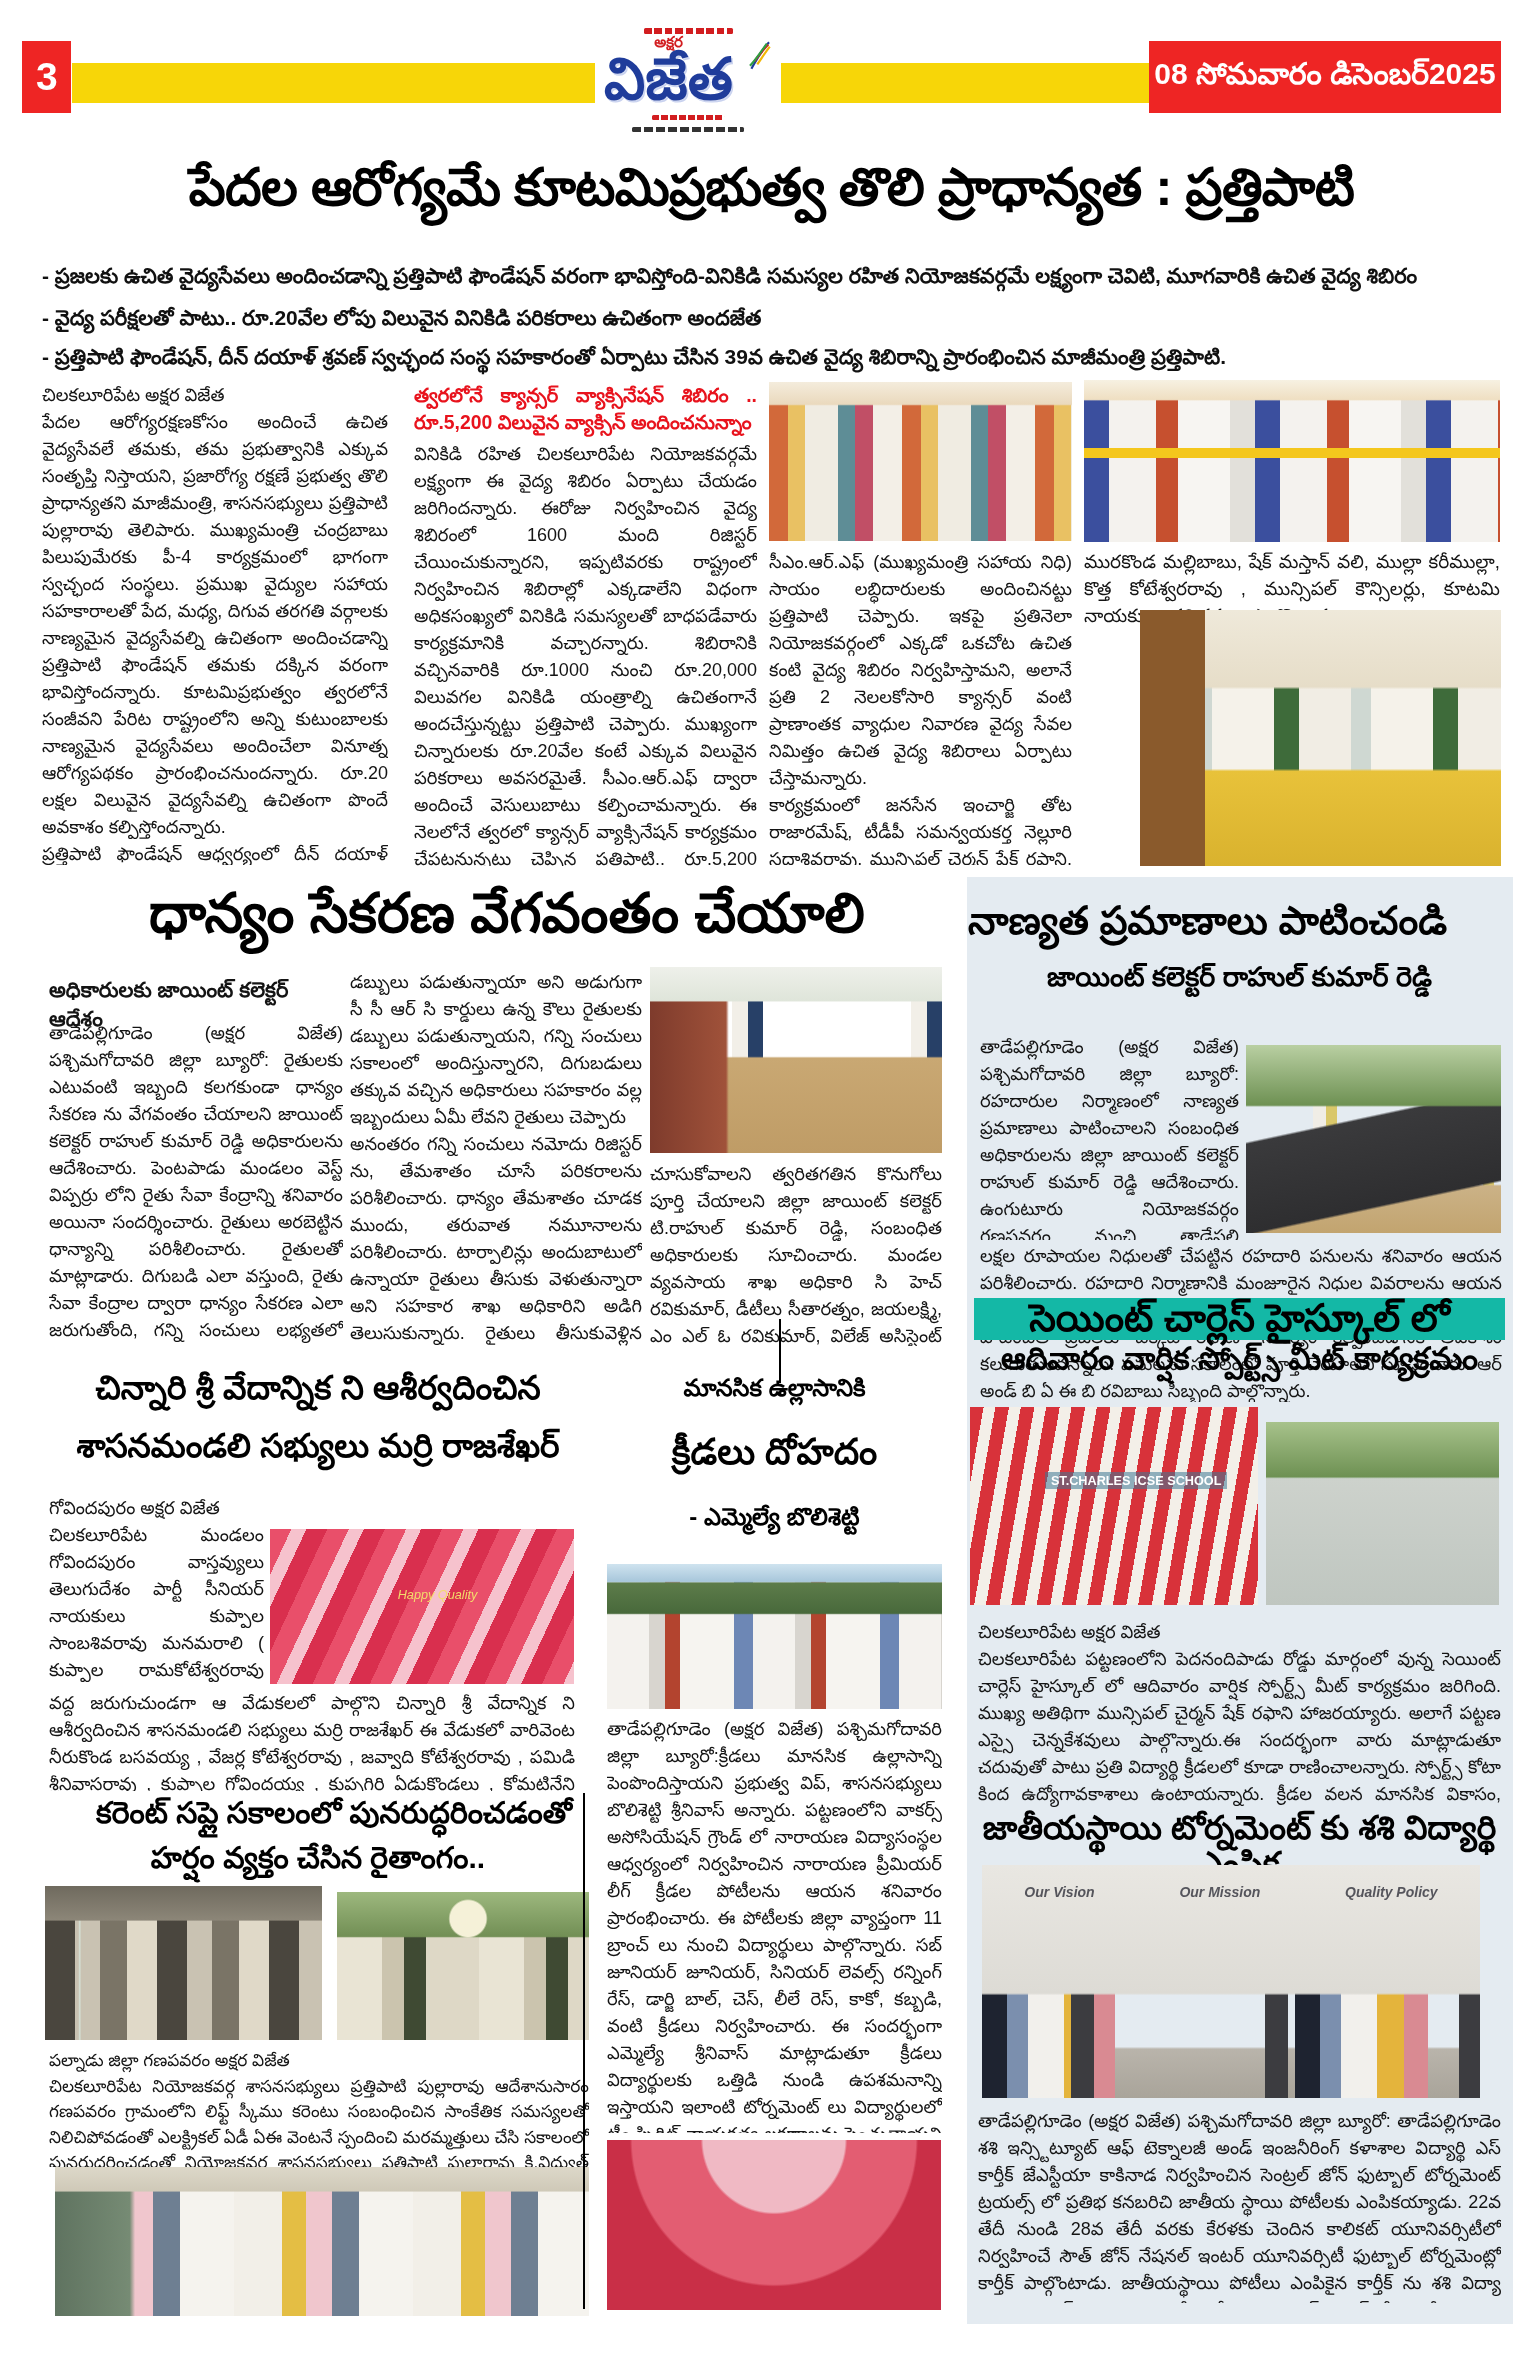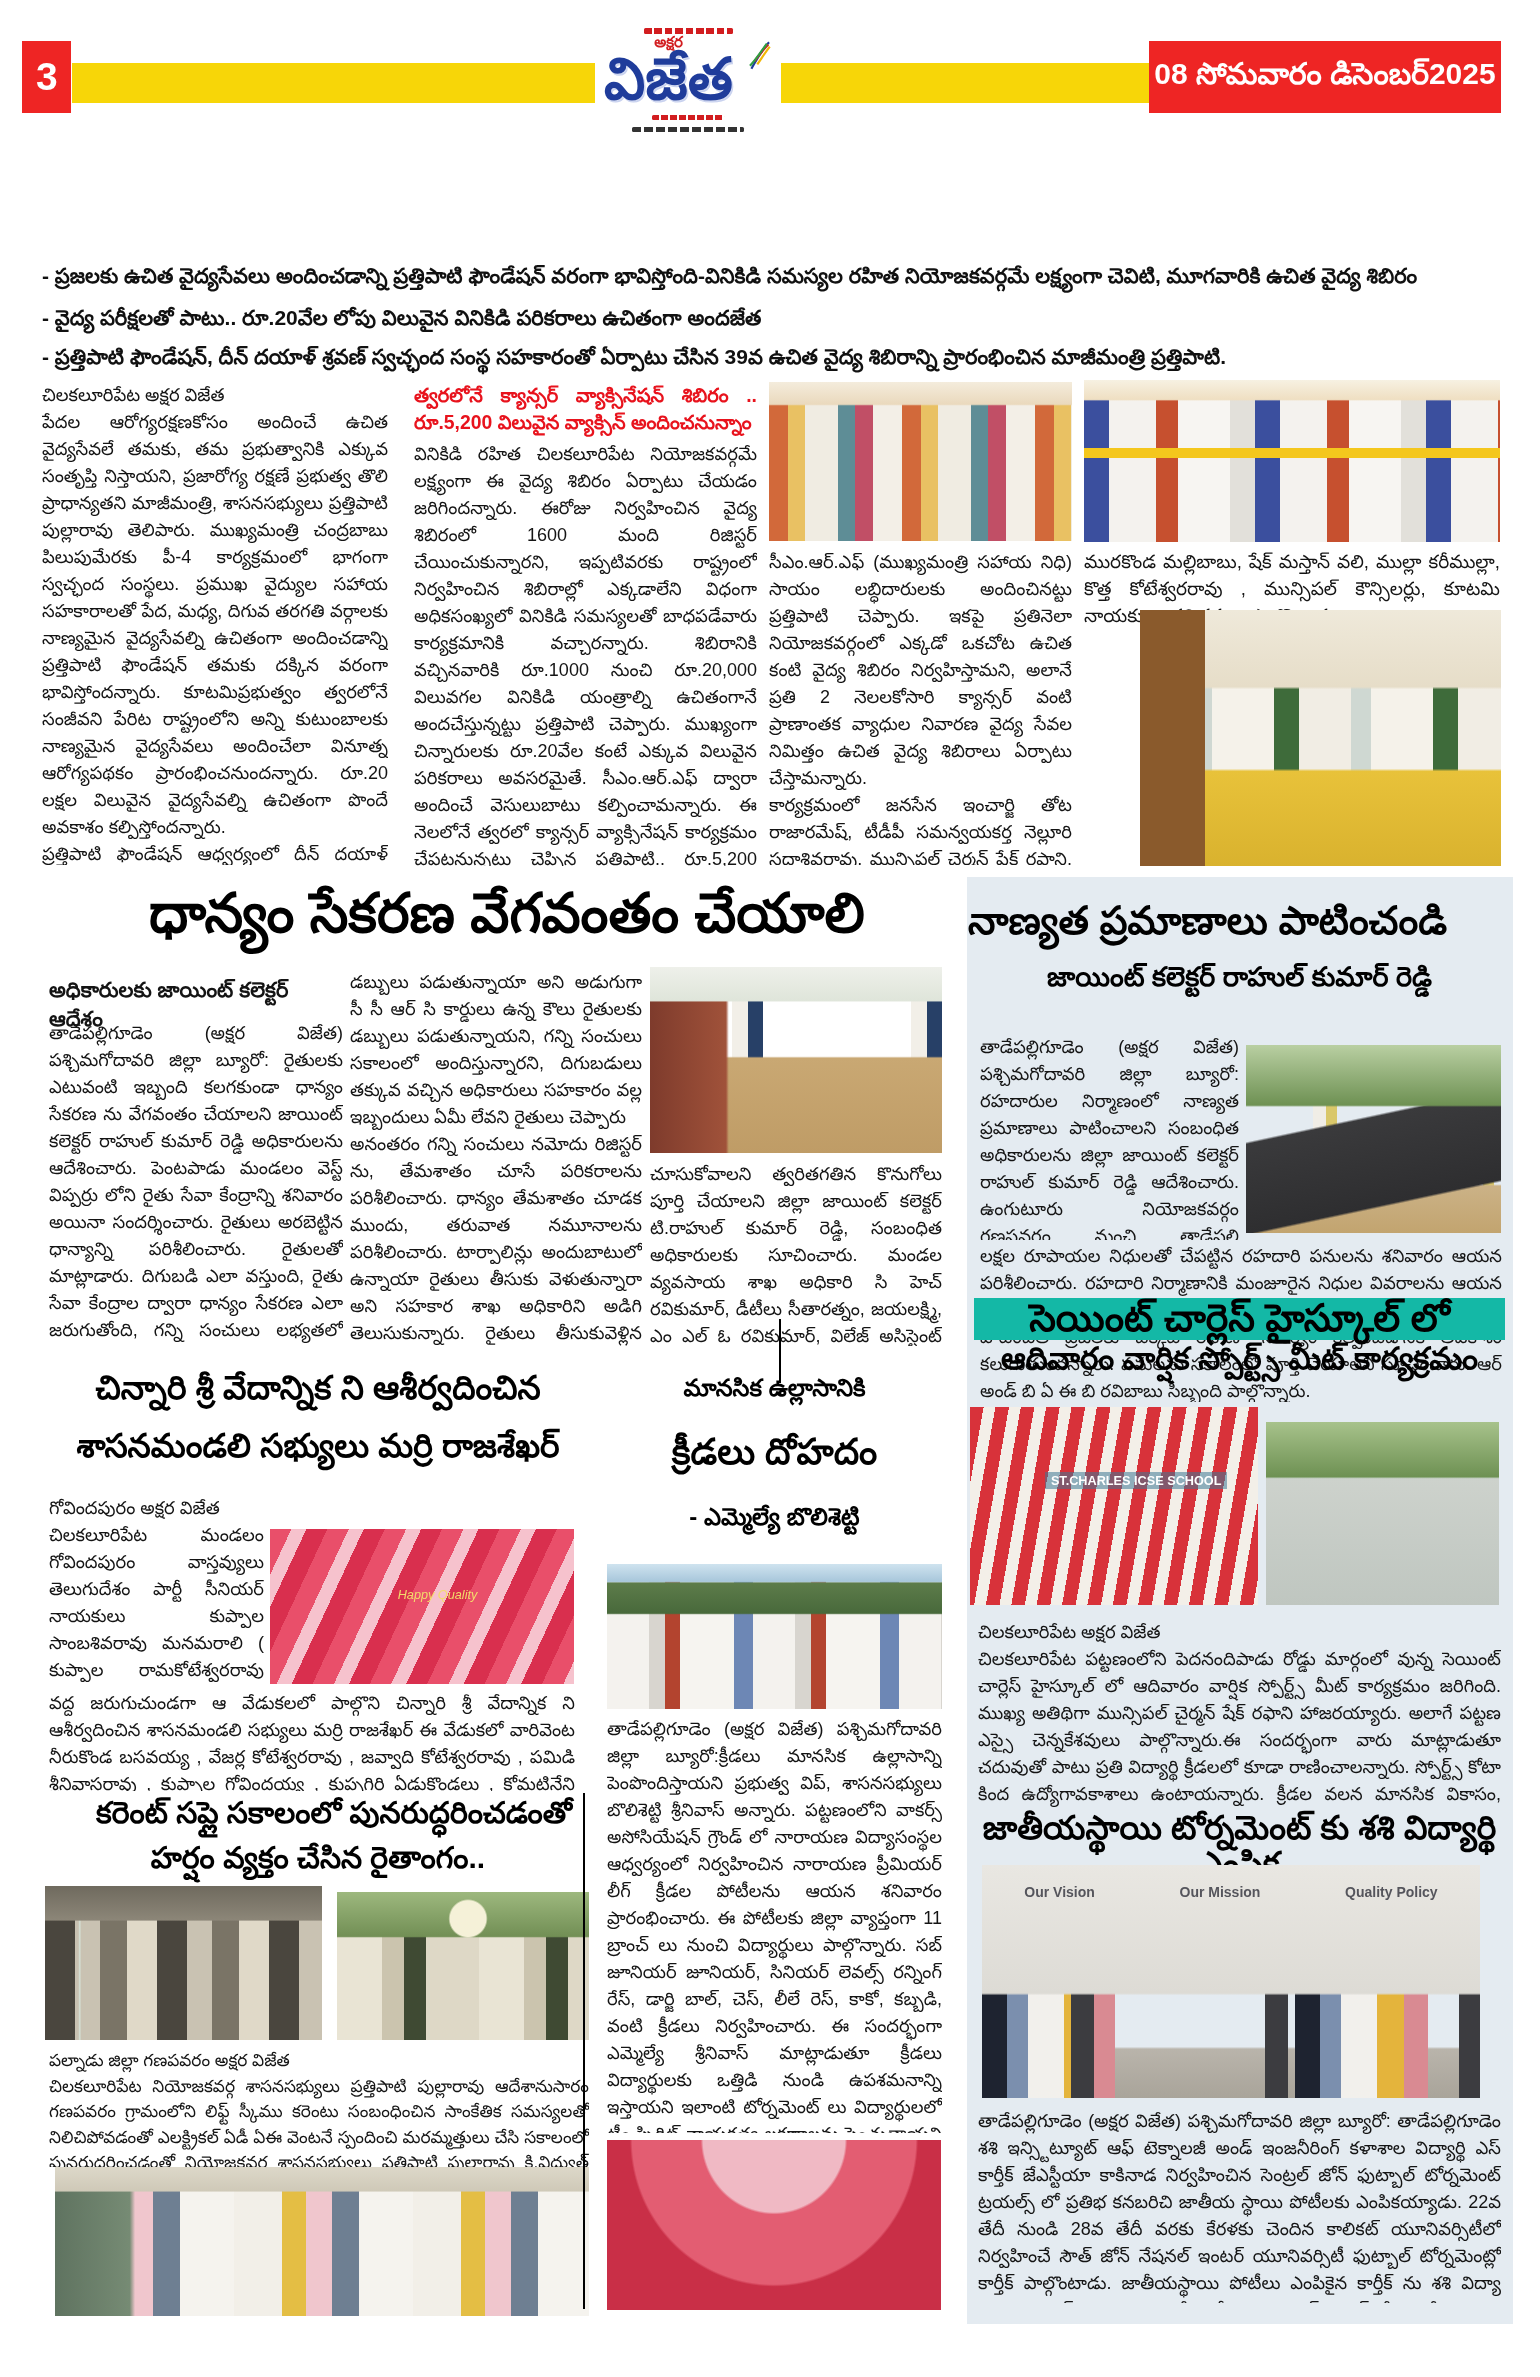--- a/index.html
+++ b/index.html
@@ -89,21 +89,21 @@
     linear-gradient(180deg,rgba(0,0,0,0) 30%,#cdd2cc 31%,#bfc6c0 100%),
     radial-gradient(circle at 30% 70%,#c23b2f 0 3%,rgba(0,0,0,0) 4%),
     radial-gradient(circle at 55% 64%,#3a5c9e 0 3%,rgba(0,0,0,0) 4%),
     radial-gradient(circle at 74% 72%,#e2e6e4 0 3%,rgba(0,0,0,0) 4%)}
   #ph-fball{background:
     linear-gradient(180deg,#e9e7e2 0%,#dddbd5 55%,rgba(0,0,0,0) 56%),
     repeating-linear-gradient(90deg,rgba(0,0,0,0) 0 89px,#3c3c40 89px 112px,rgba(0,0,0,0) 112px 194px),
     repeating-linear-gradient(90deg,#1e2330 0 25px,#7b8fae 25px 46px,#f2f0ec 46px 82px,#e4b43c 82px 109px,#d98a92 109px 133px,rgba(0,0,0,0) 133px 313px),
     linear-gradient(180deg,rgba(0,0,0,0) 78%,#b9b4ab 79%,#a9a49a 100%)}
   #ph-fball .wall{position:absolute;top:8%;width:100%;display:flex;justify-content:space-around;
-                  font-size:14px;color:#55555c;font-weight:bold}
+                  font-style:italic;font-size:14px;color:#55555c;font-weight:bold}
   #ph-tent{background:
     radial-gradient(ellipse at 50% 0%,#f0b9c4 0 30%,#e35d72 31% 60%,#c92f47 61% 100%),
     linear-gradient(180deg,rgba(0,0,0,0) 55%,rgba(0,0,0,0) 56%),
     repeating-linear-gradient(90deg,rgba(0,0,0,0) 0 22.4px,#f4f1ea 22.4px 52px,#8e3b4e 52px 72px,#f6f3ee 72px 112px,#caa93f 112px 131px,rgba(0,0,0,0) 131px 224px),
     linear-gradient(180deg,rgba(0,0,0,0) 82%,#7c4a56 100%)}
 </style>
 </head>
 <body>
 
 <div id="page">
@@ -126,20 +126,21 @@
         <path d="M4 36 C 12 28, 18 18, 27 6" stroke="#2f9e44" stroke-width="3" fill="none"></path>
       </svg>
     </div>
     <div class="tagbar" style="width:72px;height:5.2px;margin-top:4.5px;background:repeating-linear-gradient(90deg,#d21d20 0 6.7px,rgba(0,0,0,0) 6.7px 9px)"></div>
     <div class="tagbar" style="width:112px;height:4.5px;margin-top:7.5px;background:repeating-linear-gradient(90deg,#333 0 9px,rgba(0,0,0,0) 9px 12px)"></div>
   </div>
   <div class="abs redbox" style="left:1149px;top:41px;width:352px;height:72px;font-size:30px">
     <span>08 సోమవారం డిసెంబర్2025</span>
   </div>
 
+  <div class="abs lead-head" style="left:42px;top:159px;width:1459px">పేదల ఆరోగ్యమే కూటమిప్రభుత్వ తొలి ప్రాధాన్యత : ప్రత్తిపాటి</div>
   <div class="abs lead-sub" style="left:42px;top:262px;width:1459px">- ప్రజలకు ఉచిత వైద్యసేవలు అందించడాన్ని ప్రత్తిపాటి ఫౌండేషన్ వరంగా భావిస్తోంది-వినికిడి సమస్యల రహిత నియోజకవర్గమే లక్ష్యంగా చెవిటి, మూగవారికి ఉచిత వైద్య శిబిరం</div>
   <div class="abs lead-sub" style="left:42px;top:304px;width:1459px">- వైద్య పరీక్షలతో పాటు.. రూ.20వేల లోపు విలువైన వినికిడి పరికరాలు ఉచితంగా అందజేత</div>
   <div class="abs lead-sub" style="left:42px;top:343px;width:1459px">- ప్రత్తిపాటి ఫౌండేషన్, దీన్ దయాళ్ శ్రవణ్ స్వచ్ఛంద సంస్థ సహకారంతో ఏర్పాటు చేసిన 39వ ఉచిత వైద్య శిబిరాన్ని ప్రారంభించిన మాజీమంత్రి ప్రత్తిపాటి.</div>
 
   <div class="abs body-txt" style="left:42px;top:382px;width:346px;height:483px;overflow:hidden">చిలకలూరిపేట అక్షర విజేత
 పేదల ఆరోగ్యరక్షణకోసం అందించే ఉచిత వైద్యసేవలే తమకు, తమ ప్రభుత్వానికి ఎక్కువ సంతృప్తి నిస్తాయని, ప్రజారోగ్య రక్షణే ప్రభుత్వ తొలి ప్రాధాన్యతని మాజీమంత్రి, శాసనసభ్యులు ప్రత్తిపాటి పుల్లారావు తెలిపారు. ముఖ్యమంత్రి చంద్రబాబు పిలుపుమేరకు పీ-4 కార్యక్రమంలో భాగంగా స్వచ్ఛంద సంస్థలు. ప్రముఖ వైద్యుల సహాయ సహకారాలతో పేద, మధ్య, దిగువ తరగతి వర్గాలకు నాణ్యమైన వైద్యసేవల్ని ఉచితంగా అందించడాన్ని ప్రత్తిపాటి ఫౌండేషన్ తమకు దక్కిన వరంగా భావిస్తోందన్నారు. కూటమిప్రభుత్వం త్వరలోనే సంజీవని పేరిట రాష్ట్రంలోని అన్ని కుటుంబాలకు నాణ్యమైన వైద్యసేవలు అందించేలా వినూత్న ఆరోగ్యపథకం ప్రారంభించనుందన్నారు. రూ.20 లక్షల విలువైన వైద్యసేవల్ని ఉచితంగా పొందే అవకాశం కల్పిస్తోందన్నారు.
 ప్రత్తిపాటి ఫౌండేషన్ ఆధ్వర్యంలో దీన్ దయాళ్ శ్రవణ్ సంస్థ సహకారంతో స్థానిక ప్రత్తిపాటి గార్డెన్స్ లో ఏర్పాటు చేసిన 39 వ వైద్య శిబిరాన్ని ప్రత్తిపాటి ఆదివారం ప్రారంభించారు. చెవిటి, మూగ సమస్యలతో బాధపడేవారికి ఉచితంగా వైద్యపరీక్షలు నిర్వహించి, అవసరమైన పరికరా లను కూడా ఉచితంగా అందించే సువర్ణావకాశాన్ని వినికిడి సమస్యలతో బాధపడేవారు సద్వినియోగం చేసుకోవాలన్నారు.</div>
 
   <div class="abs" style="left:414px;top:382px;width:343px;height:484px;overflow:hidden">
     <div class="red-sub">త్వరలోనే క్యాన్సర్ వ్యాక్సినేషన్ శిబిరం .. రూ.5,200 విలువైన వ్యాక్సిన్ అందించనున్నాం</div>

